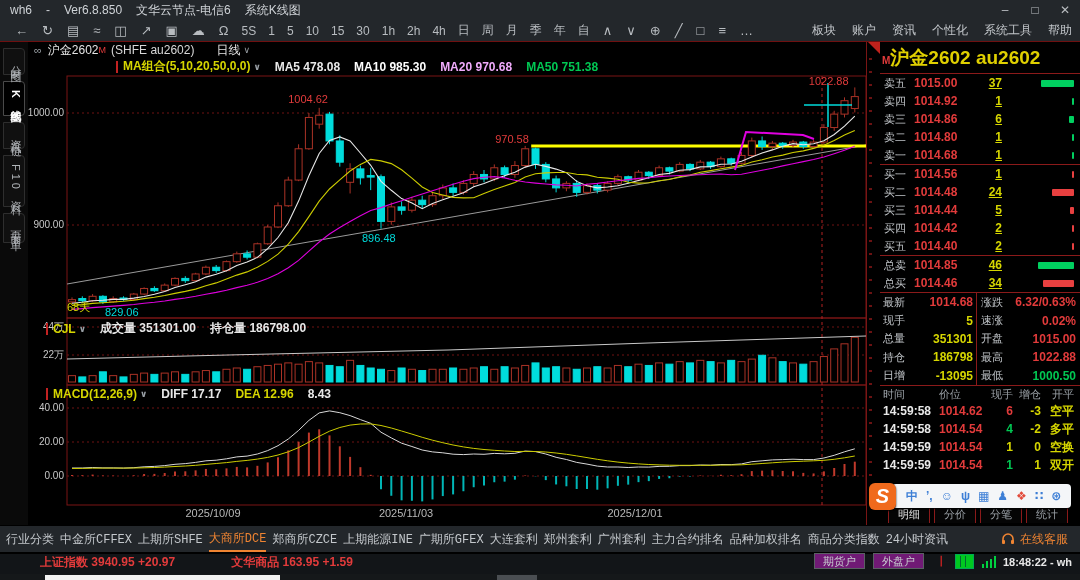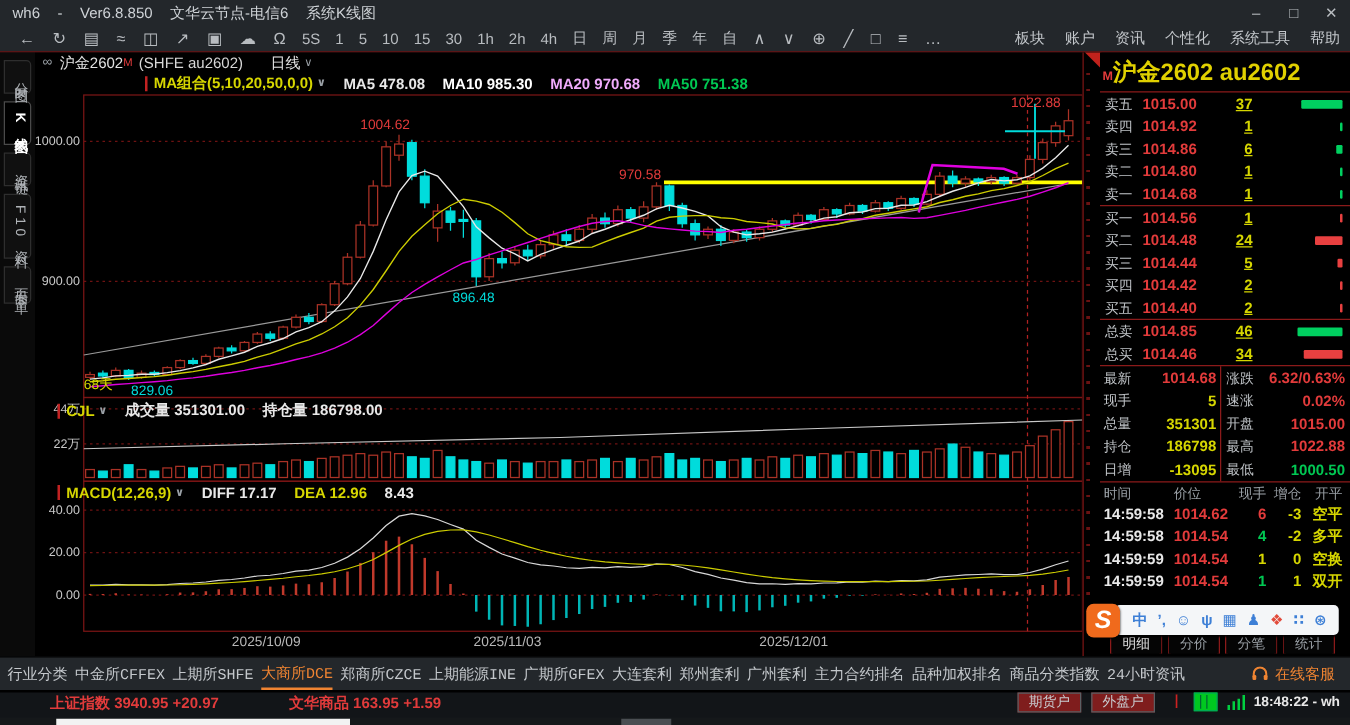--- a/index.html
+++ b/index.html
@@ -92,21 +92,21 @@
   .mtab{margin-left:6px;color:#c4c8cc;font-size:12px;padding:4px 0 3px 0;font-family:Liberation Mono, monospace;}
   .mtab.active{color:#ef8432;border-bottom:2px solid #ef8432;}
   .service{position:absolute;right:12px;display:flex;align-items:center;color:#ef8432;font-size:12px;}
   .service svg{margin-right:5px;}
   
   .statusbar{position:absolute;left:0;top:554px;width:1080px;height:23px;background:#121518;
              display:flex;}
   .idx{color:#e23b3b;font-weight:bold;font-size:12px;margin-left:40px;}
   .idx.second{margin-left:56px;}
   .sb-right{position:absolute;right:8px;display:flex;align-items:center;}
-  .acct-btn{border:1px solid #5a5f63;background:#7f1d1d;color:#c8ccd0;padding:1px 8px;margin-left:8px;font-size:11px;}
+  .acct-btn{border:1px solid #5a5f63;background:#701a75;color:#c8ccd0;padding:1px 8px;margin-left:8px;font-size:11px;}
   .red-sep{color:#cc2222;margin:0 8px 0 12px;font-weight:bold;}
   .mini-chart{width:17px;height:13px;background:#00c820;border:1px solid #0a5;position:relative;margin-right:6px;}
   .mini-chart i{position:absolute;top:1px;bottom:1px;width:1px;background:#063;}
   .sigbars{display:flex;align-items:flex-end;height:12px;margin-right:7px;}
   .sigbars i{width:2px;background:#00d040;margin-left:2px;display:block;}
   .sb-time{color:#e8e8e8;font-size:11px;font-weight:bold;}
   
   .taskbar{position:absolute;left:0;top:574px;width:1080px;height:6px;background:#15181a;}
   .taskbar .w{position:absolute;left:45px;top:1px;width:235px;height:5px;background:#f2f2f2;}
   .taskbar .g{position:absolute;left:497px;top:1px;width:40px;height:5px;background:#4a4e52;}

